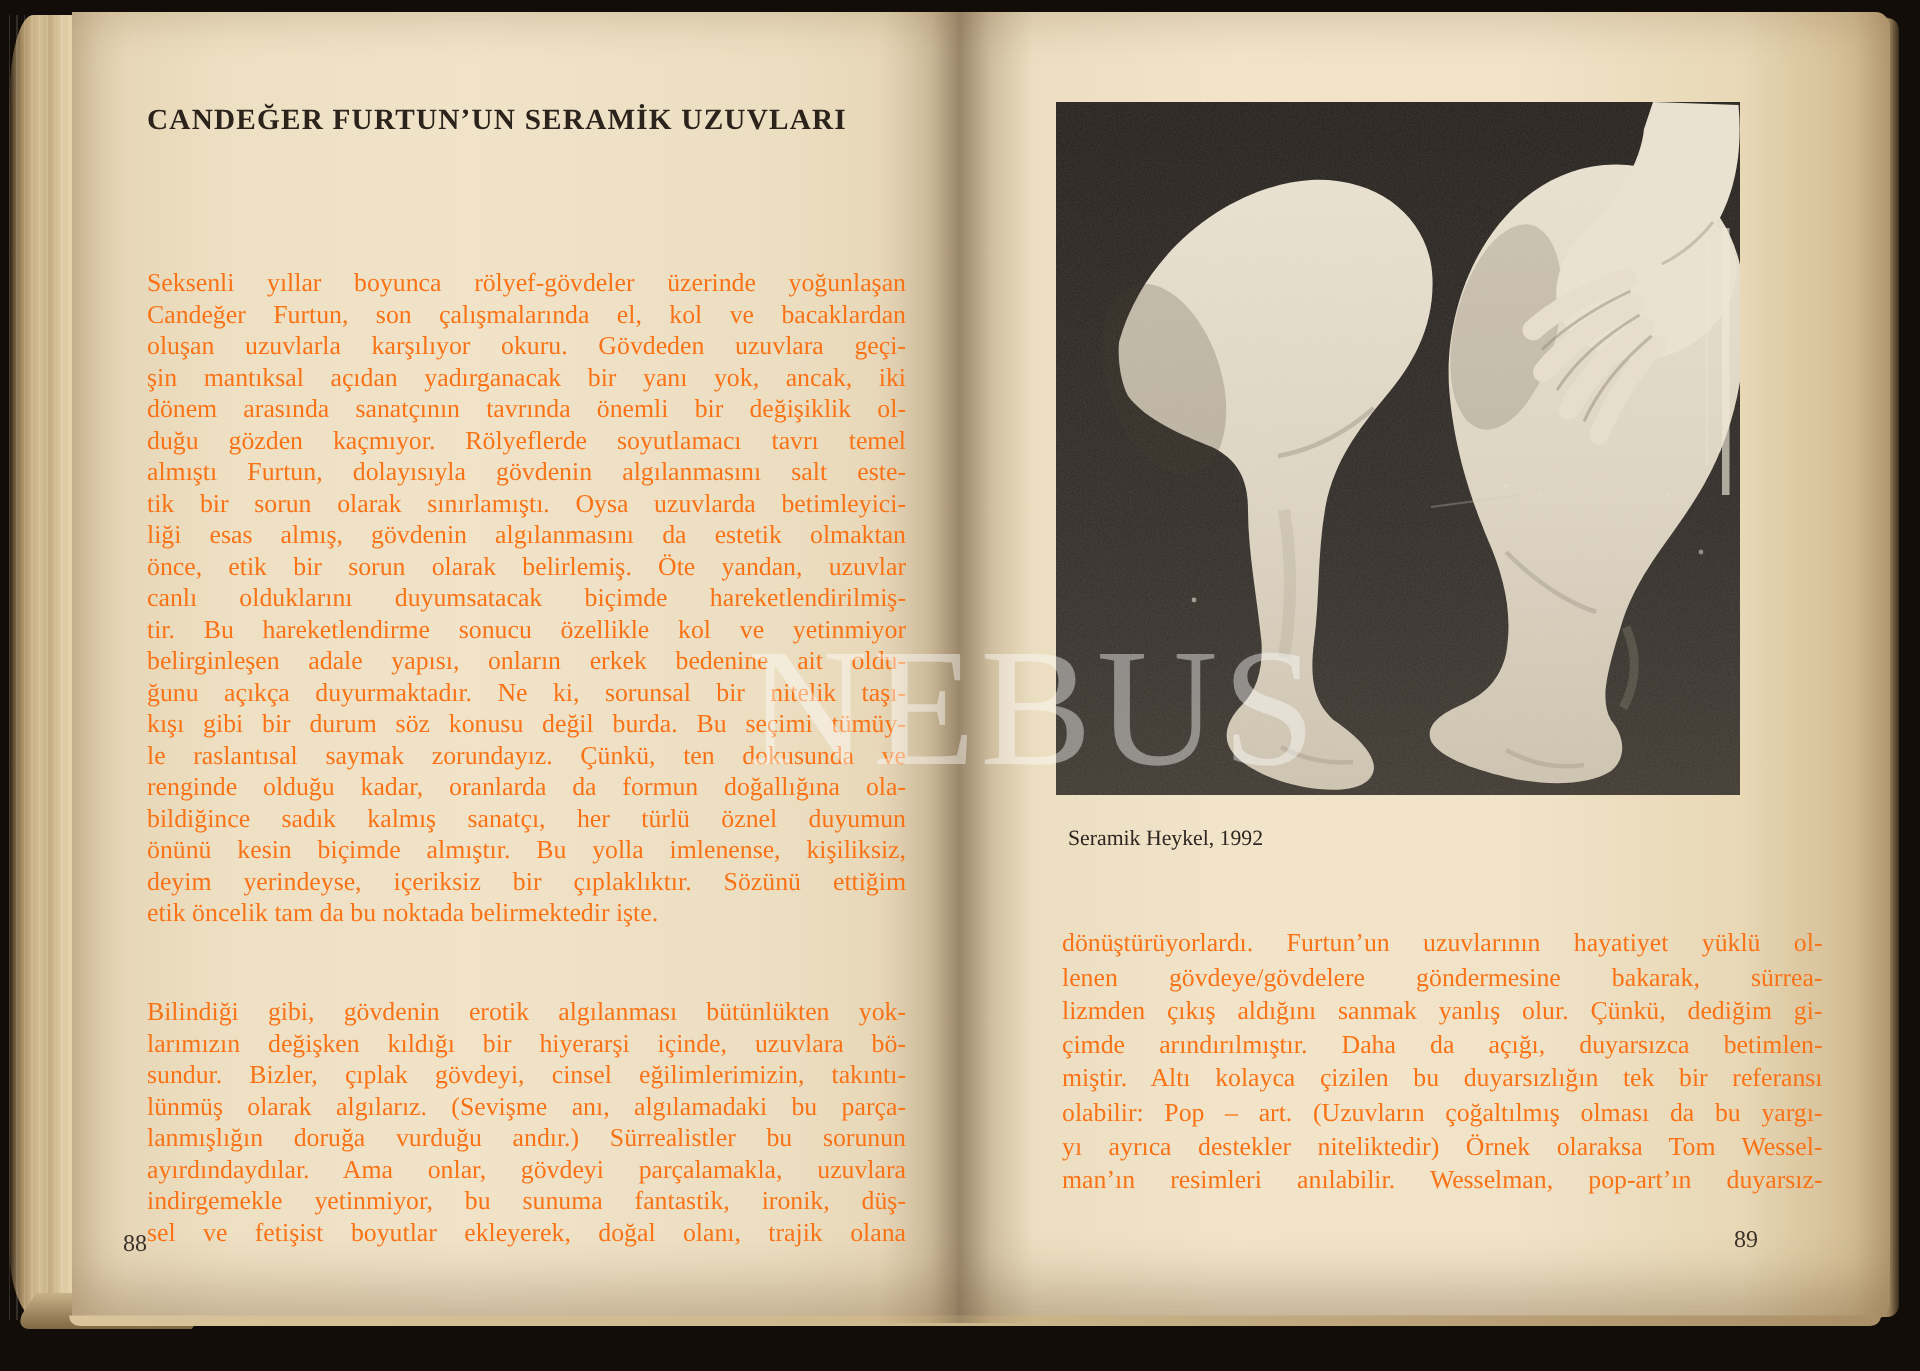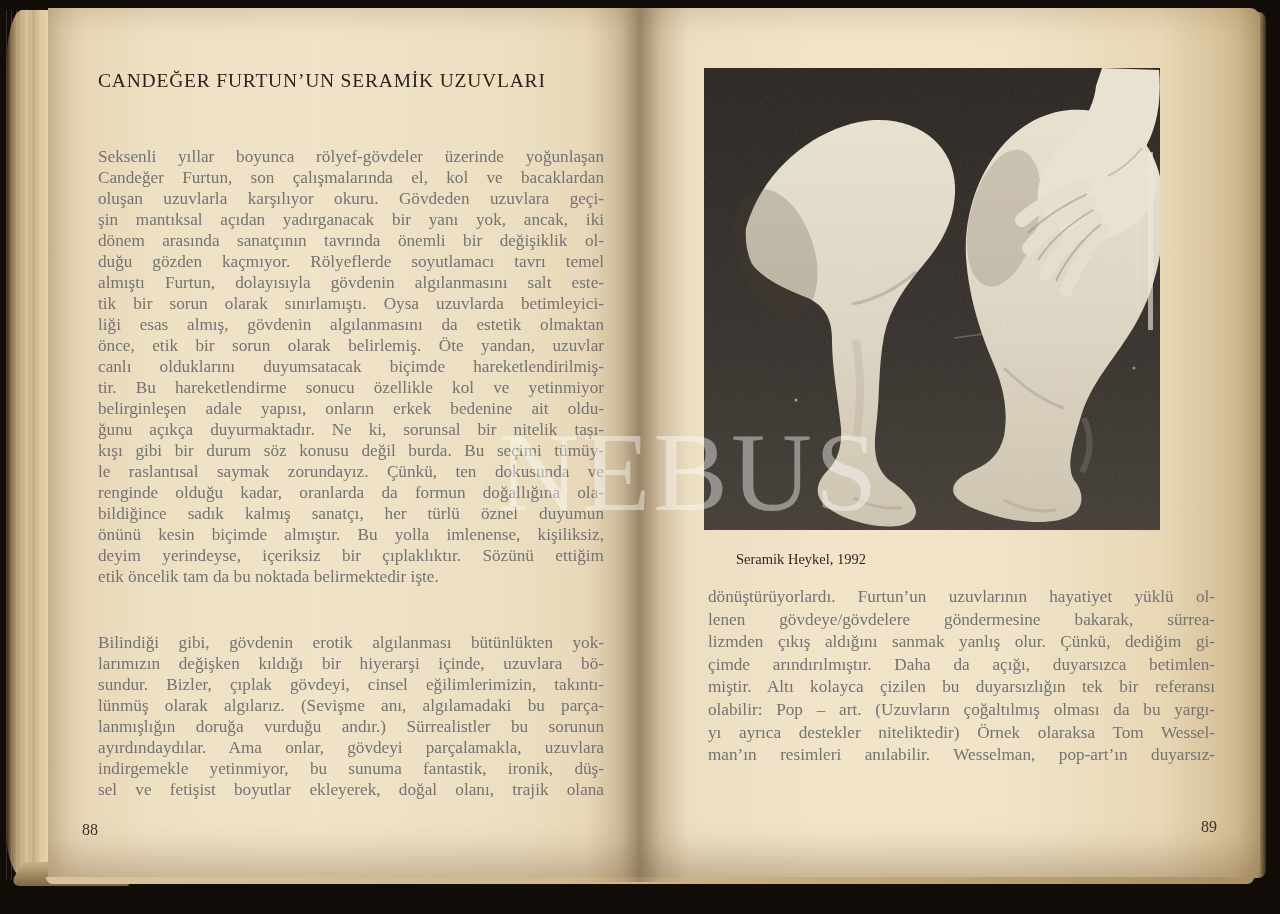--- a/index.html
+++ b/index.html
@@ -30,31 +30,31 @@
   .gutter-shadow{position:absolute;left:586px;top:8px;width:104px;height:874px;z-index:3;
     background:linear-gradient(90deg,rgba(70,45,18,0) 0%,rgba(70,45,18,.14) 34%,
                rgba(48,28,10,.30) 52%,rgba(70,45,18,.12) 72%,rgba(70,45,18,0) 100%);}
   .bottom-edge{position:absolute;left:46px;top:877px;width:1208px;height:7px;z-index:3;
     background:linear-gradient(90deg,#d9c49c,#cdb68c 50%,#ab9067);border-radius:0 0 8px 8px;}
   .edge-bottom-left{position:absolute;left:16px;top:862px;width:120px;height:24px;z-index:2;
     background:linear-gradient(180deg,#c7b188,#7e6944);transform:skewX(-34deg);border-radius:0 0 0 12px;}
 
   
   .title{position:absolute;left:98px;top:70px;width:510px;z-index:4;
-    font-size:19.5px;letter-spacing:.8px;color:#2c241c;white-space:nowrap;}
-  .body{position:absolute;z-index:4;color:#737373;font-size:17.2px;}
+    font-size:19.5px;letter-spacing:.8px;color:#2c241c;white-space:nowrap;font-weight:bold;}
+  .body{position:absolute;z-index:4;color:#f97316;font-size:17.2px;margin-top:32px;}
   .body .tline{text-align:justify;text-align-last:justify;}
   .body .tline-end{text-align-last:left;}
   #p1{left:98px;top:146px;width:506px;line-height:21px;}
   #p2{left:98px;top:632px;width:506px;line-height:21px;}
   #p3{left:708px;top:586px;width:507px;line-height:22.6px;}
-  .caption{position:absolute;left:736px;top:551px;z-index:4;font-size:14.5px;color:#2e2620;}
+  .caption{position:absolute;left:712px;top:551px;z-index:4;font-size:14.5px;color:#2e2620;}
   .pagenum{position:absolute;z-index:4;font-size:16px;color:#3a3128;}
   #pn-left{left:82px;top:821px;}
-  #pn-right{left:1156px;top:818px;margin-left:45px;}
+  #pn-right{left:1156px;top:818px;}
 
   
   .photo{position:absolute;left:704px;top:68px;z-index:2;display:block;}
 
   
   .watermark{position:absolute;left:498px;top:408px;z-index:6;pointer-events:none;
     font-size:112px;letter-spacing:3px;color:rgba(255,255,255,.42);
     font-family:"Liberation Serif","DejaVu Serif",serif;}
 </style>
 </head>

